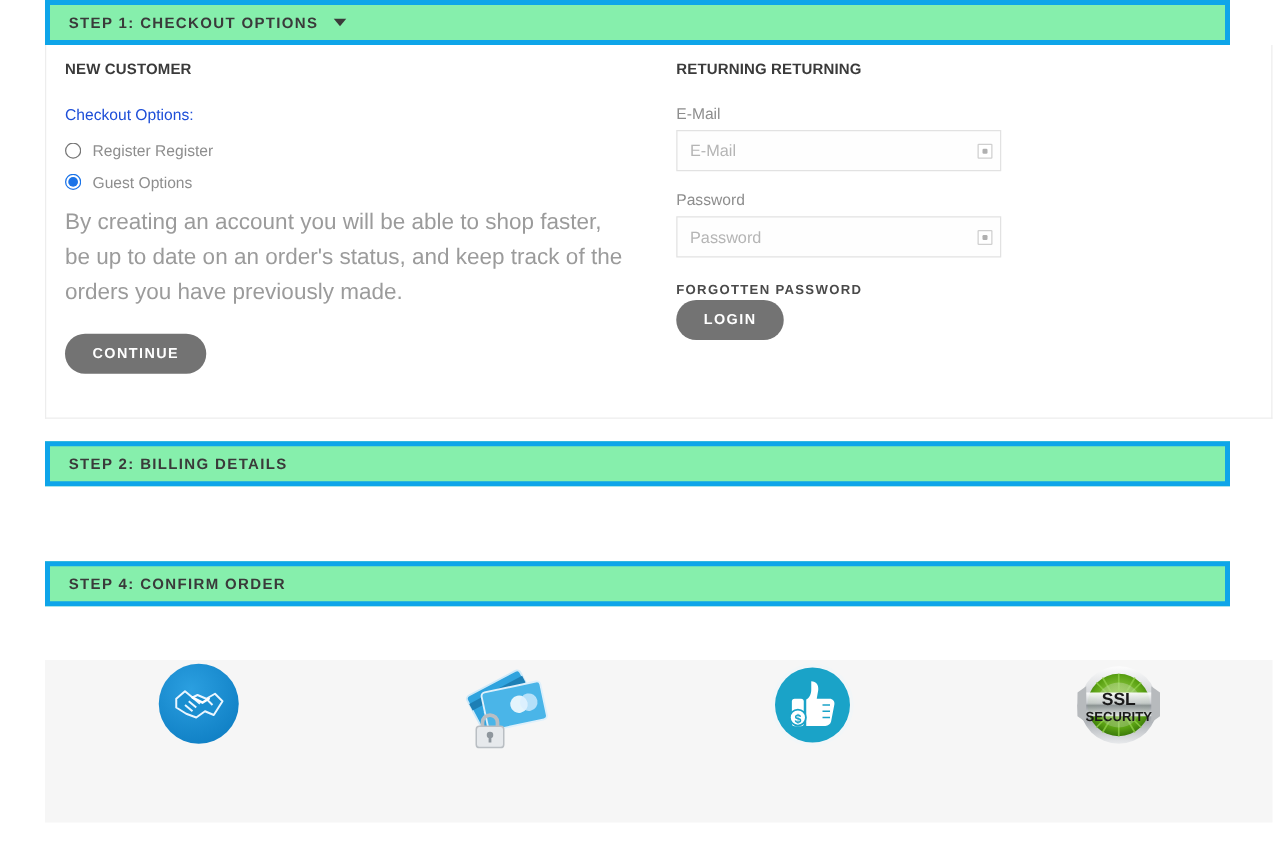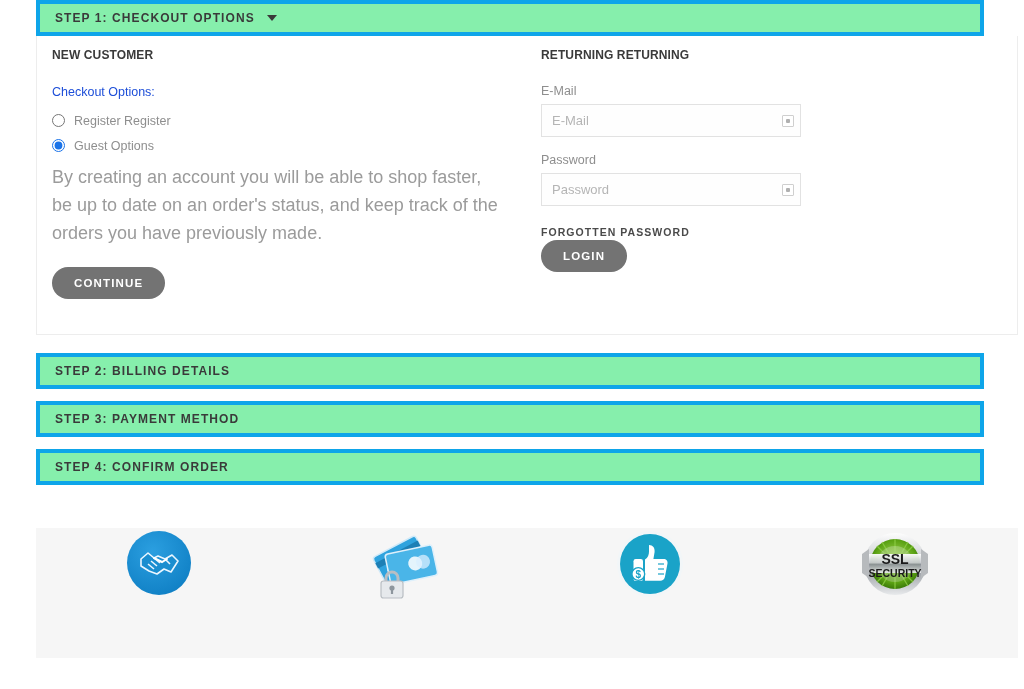--- a/index.html
+++ b/index.html
@@ -274,23 +274,20 @@
       </div>
 
       <a class="forgot-link">FORGOTTEN PASSWORD</a>
       <br>
       <button class="btn" id="login-button">LOGIN</button>
     </div>
   </div>
 
   <div class="step-header" id="step2-header">
     <span class="step-title">STEP 2: BILLING DETAILS</span>
-  </div>
-  <div class="step-header" id="step3-header">
-    <span class="step-title">STEP 3: PAYMENT METHOD</span>
   </div>
   <div class="step-header" id="step4-header">
     <span class="step-title">STEP 4: CONFIRM ORDER</span>
   </div>
 
   <div class="badges">
 
     <div class="badge">
       <svg width="70" height="70" viewBox="0 0 70 70">
         <defs>

